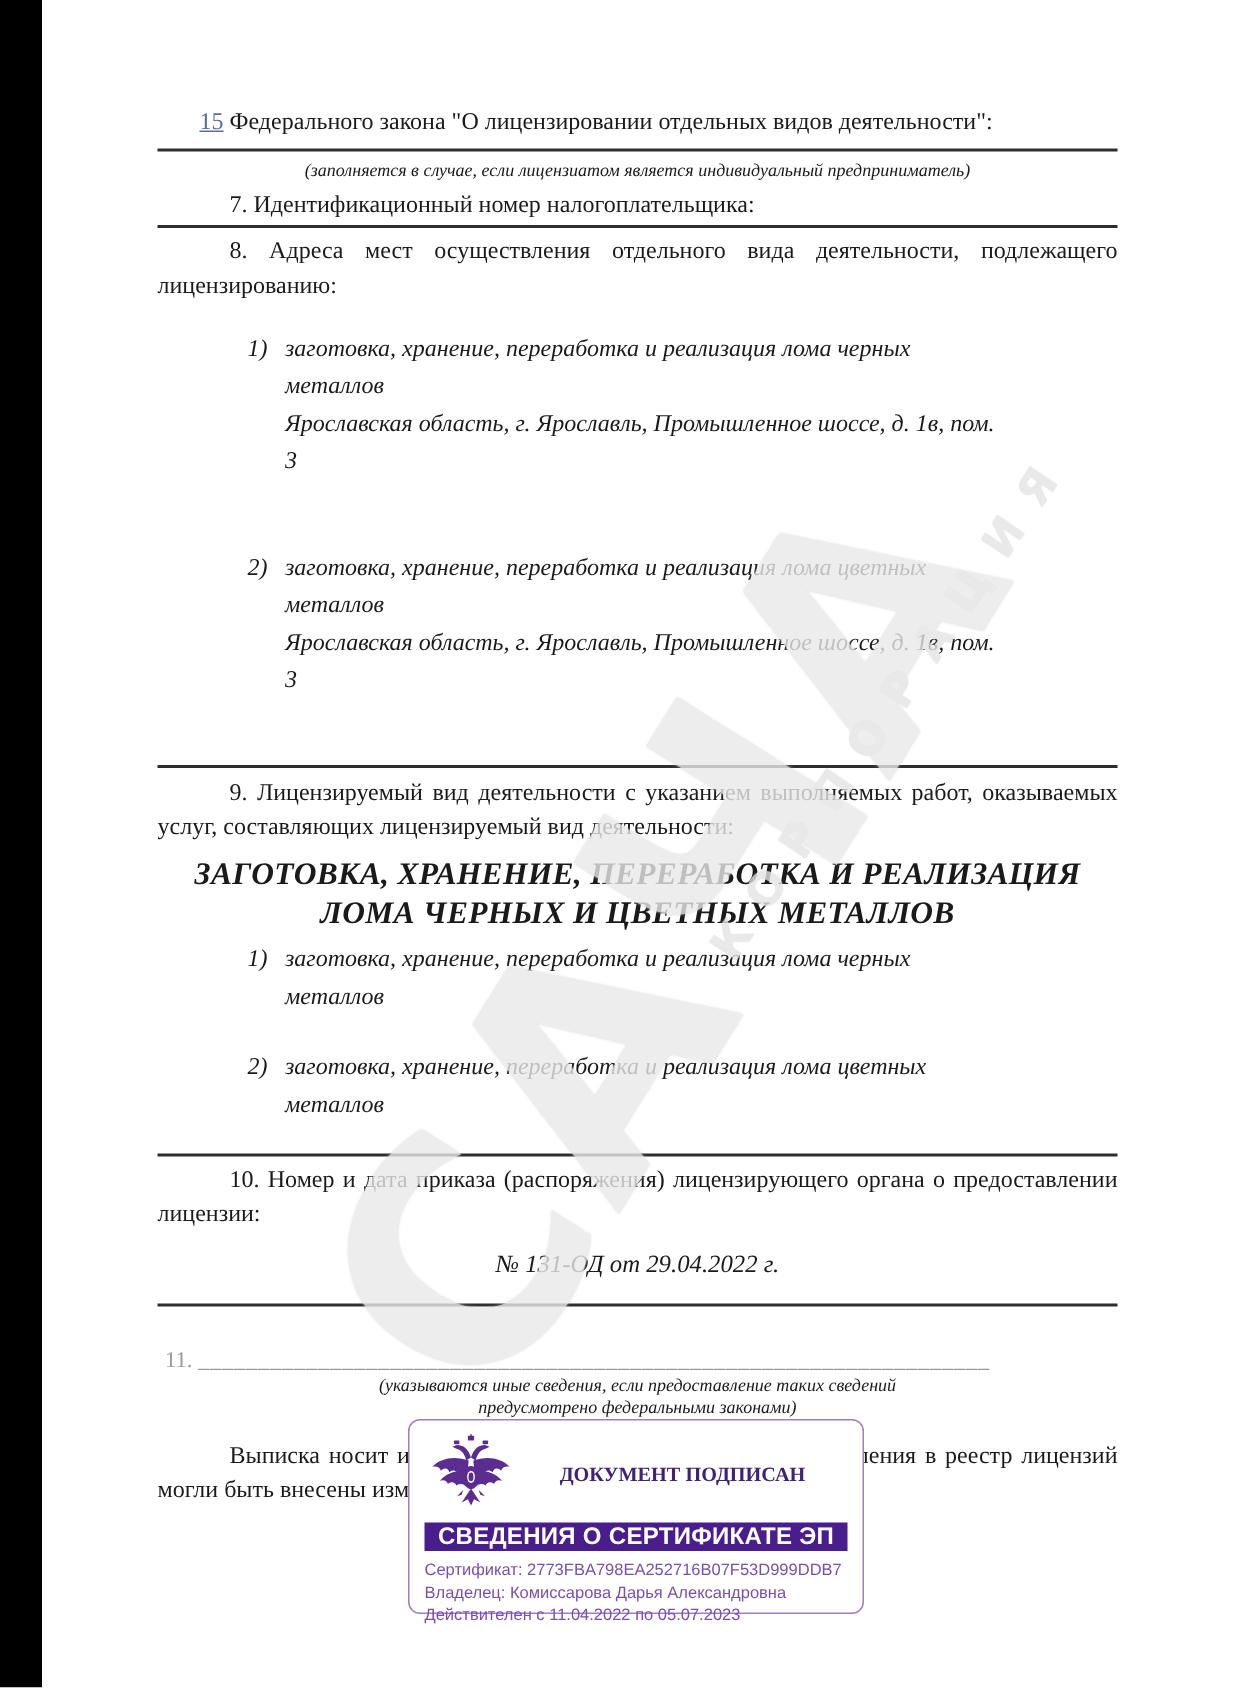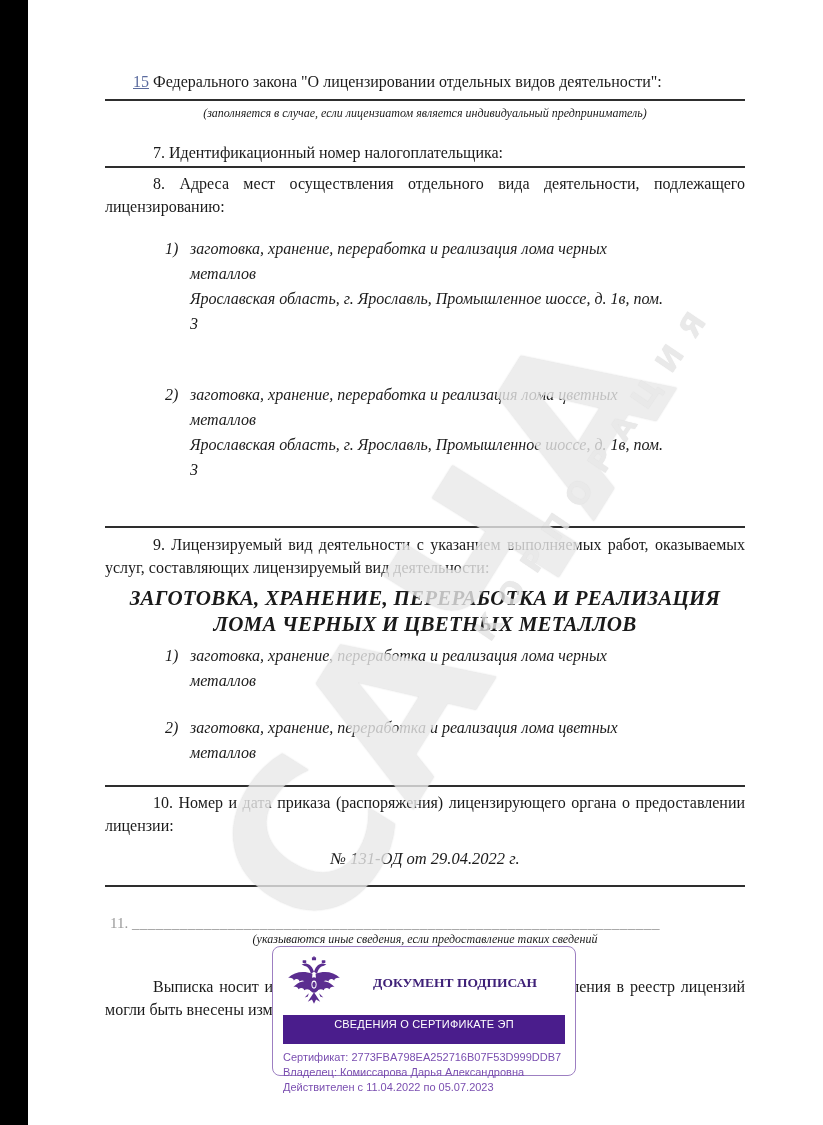--- a/index.html
+++ b/index.html
@@ -101,24 +101,24 @@
     z-index: 2; padding: 7px 10px 0 10px;
   }
   .stamp-top { display: flex; align-items: center; }
   .stamp-eagle { width: 62px; height: 56px; flex: 0 0 62px; }
   .stamp-titles {
     flex: 1; text-align: center;
     font-size: 13.5px; font-weight: bold; line-height: 17px;
     color: #3f2178; font-family: "Liberation Serif", serif;
   }
   .stamp-bar {
-    margin-top: 5px; height: 29px;
+    margin-top: 5px; height: 19px;
     background: #4a1d8c; color: #ffffff;
     font-family: "Liberation Sans", sans-serif;
-    font-size: 11px; font-weight: normal;
+    font-size: 16px; font-weight: bold;
     text-align: center; line-height: 19px;
     letter-spacing: 0.2px;
   }
   .stamp-details {
     margin-top: 6px;
     font-family: "Liberation Sans", sans-serif;
     font-size: 11px; line-height: 15px;
     color: #7a4eb0;
   }
 </style>
@@ -128,21 +128,21 @@
 <div class="edge-bar"></div>
 
 <div class="page">
 
   <p class="just intro"><a>15</a><span> Федерального закона "О лицензировании отдельных видов деятельности":</span></p>
 
   <div class="rule rule-1"></div>
 
   <div class="small-note">(заполняется в случае, если лицензиатом является индивидуальный предприниматель)</div>
 
-  <p class="just num-par" style="margin-top:20px">7. Идентификационный номер налогоплательщика:</p>
+  <p class="just num-par" style="margin-top:4px">7. Идентификационный номер налогоплательщика:</p>
 
   <div class="rule rule-2"></div>
 
   <p class="just num-par sec8-h">8. Адреса мест осуществления отдельного вида деятельности, подлежащего лицензированию:</p>
 
   <div class="item item-1">
     <span class="marker">1)</span>
     <div>заготовка, хранение, переработка и реализация лома черных металлов</div>
     <div>Ярославская область, г. Ярославль, Промышленное шоссе, д. 1в, пом. 3</div>
   </div>

